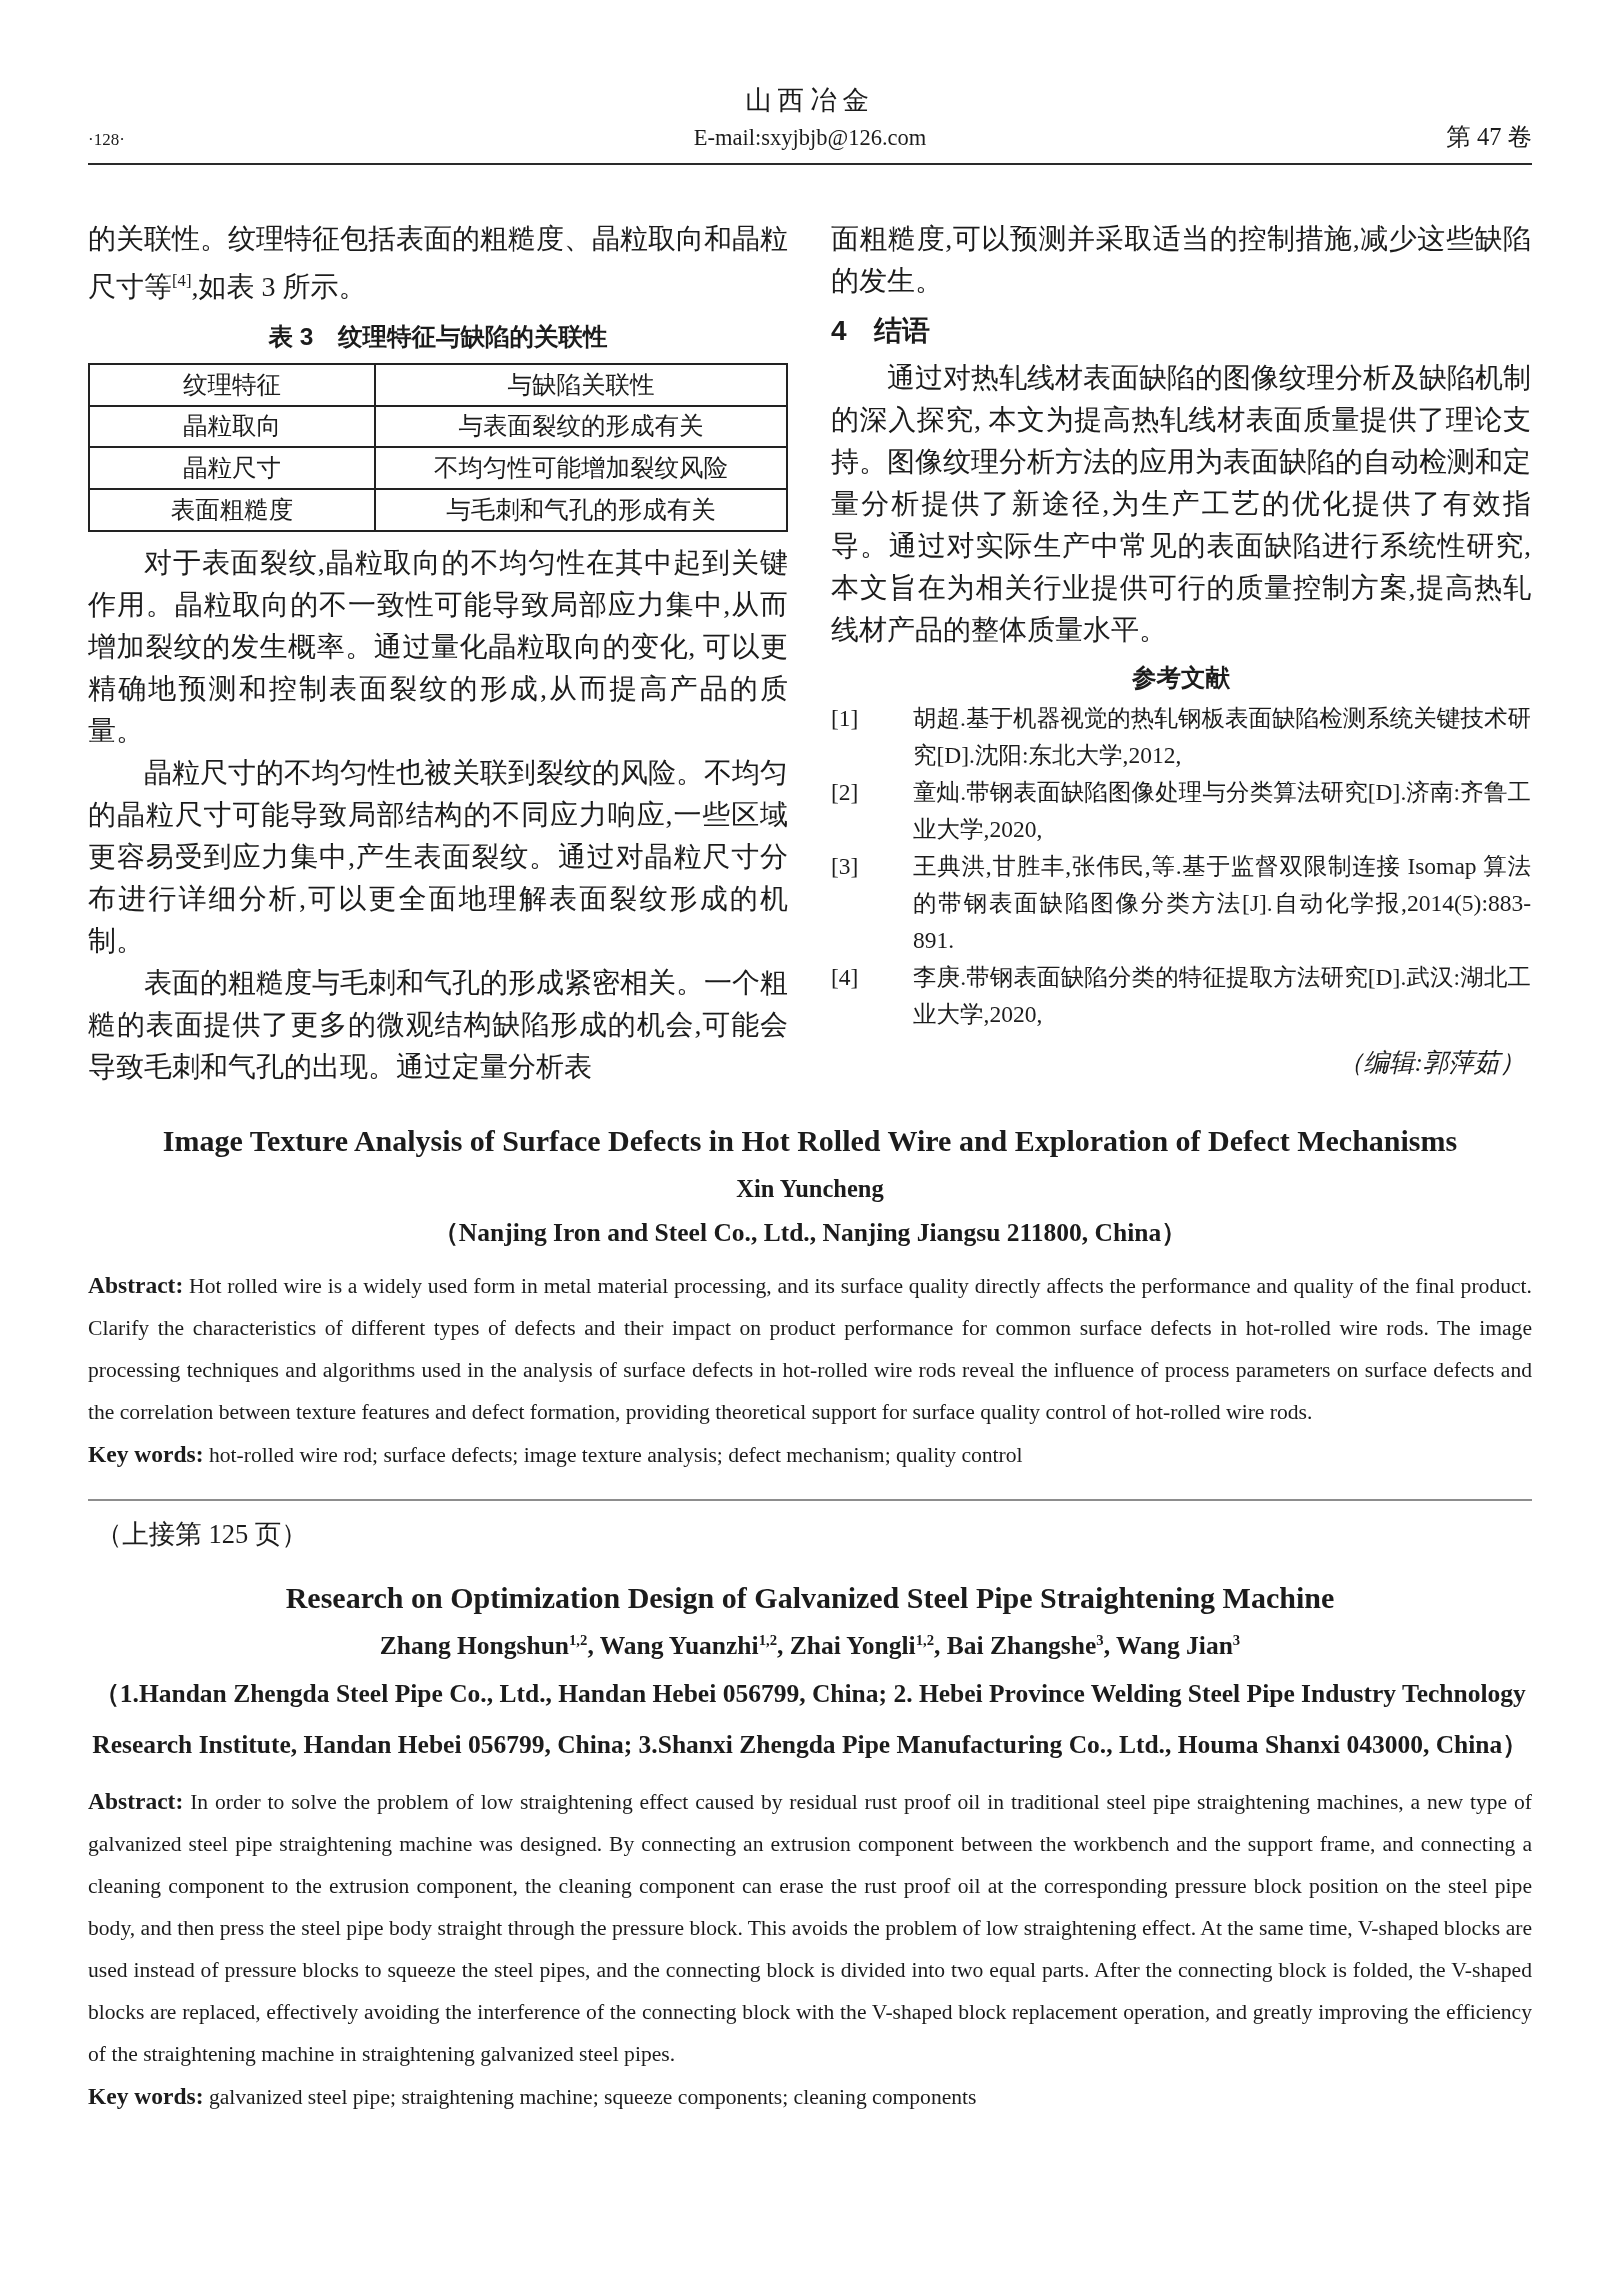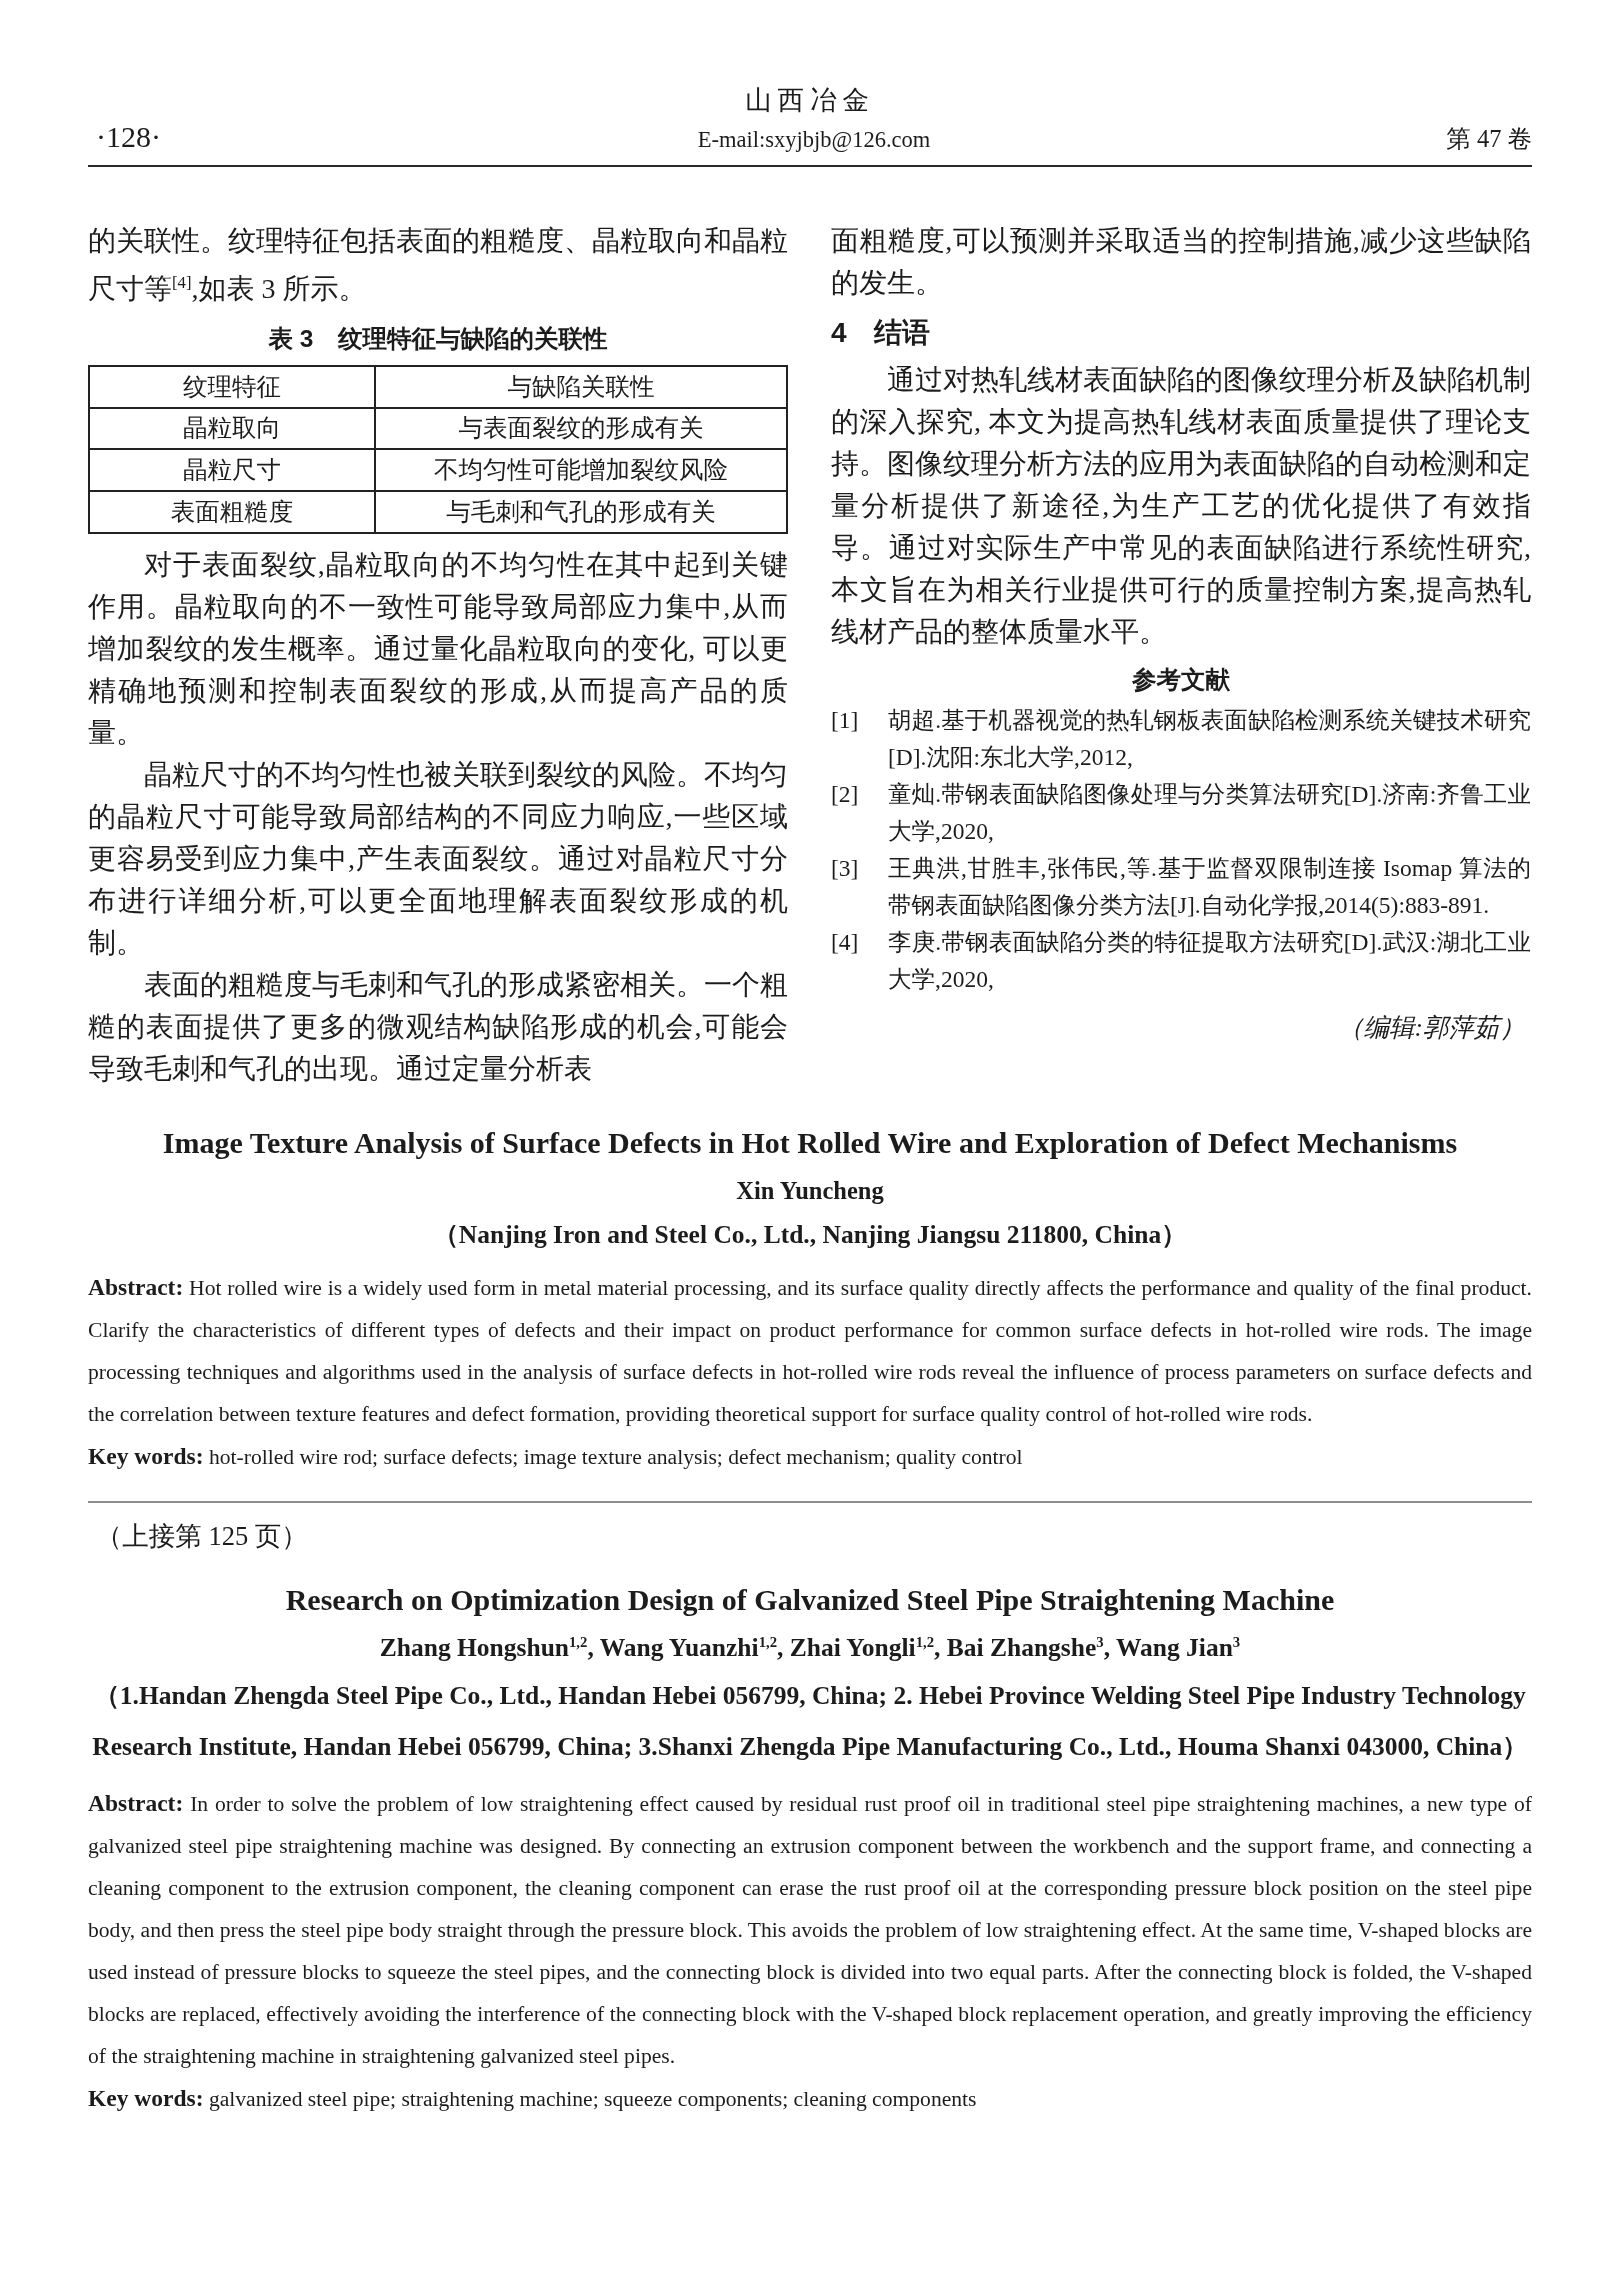--- a/index.html
+++ b/index.html
@@ -3,21 +3,21 @@
 <meta charset="utf-8">
 <style>
   * { margin:0; padding:0; box-sizing:border-box; }
   html,body { width:1620px; height:2292px; background:#ffffff; }
   body { font-family:"Liberation Serif","DejaVu Serif",serif; color:#1c1c1c; }
   .page { width:100%; height:100%; padding:82px 88px 14px; overflow:hidden; background:#fff; }
 
   
   .journal-title { font-size:26.5px; text-align:center; letter-spacing:5.9px; }
   .header-row { display:flex; align-items:baseline; margin-top:2px; }
-  .header-page-num { width:225px; text-align:left; font-size:30px;margin-left:8px; }
+  .header-page-num { width:225px; text-align:left; font-size:17px; }
   .header-email { flex:1; text-align:center; font-size:22.5px; }
   .header-volume { width:225px; text-align:right; font-size:24.5px; }
   .header-rule { border:none; border-top:2.9px solid #2a2a2a; margin:9.8px 0 0; }
 
   
   .columns { display:flex; gap:43px; margin-top:53px; }
   .col { width:700px; flex:0 0 auto; }
   .cn { font-size:28px; line-height:42px; text-align:justify; }
   .indent { text-indent:2em; }
   sup.cite { font-size:16.7px; }
@@ -29,21 +29,21 @@
                    text-align:center; padding:4.9px 3.9px; line-height:30px; }
 
   .section-heading { font-family:"Liberation Sans","DejaVu Sans",sans-serif; font-weight:bold;
                      font-size:28px; margin:9.8px 0 7.8px; }
   .section-heading .num { margin-right:27.4px; }
 
   .refs-heading { font-family:"Liberation Sans","DejaVu Sans",sans-serif; font-weight:bold;
                   font-size:24.5px; text-align:center; margin:9.8px 0 5.9px; }
   .ref { display:flex; font-size:23.5px; line-height:37px; text-align:justify; }
   .ref-label { width:57px; flex:0 0 auto; }
-  .ref-text { flex:1; }
+  .ref-text { flex:1;margin-left:25px; }
   .editor { text-align:right; font-style:italic; font-size:25.5px; margin-top:11.8px; padding-right:5.9px; }
 
   
   .article { text-align:center; }
   .a-title { font-weight:bold; font-size:30px; line-height:47px; }
   .article1 .a-title { margin-top:29px; }
   .a-author { font-weight:bold; font-size:24.5px; margin-top:11.8px; }
   .a-affil { font-weight:bold; font-size:25.5px; margin-top:7.8px; line-height:43px; }
   .abstract { text-align:justify; font-size:21.6px; line-height:42px; margin-top:9.8px; }
   .ab-label { font-weight:bold; font-size:23.5px; }

